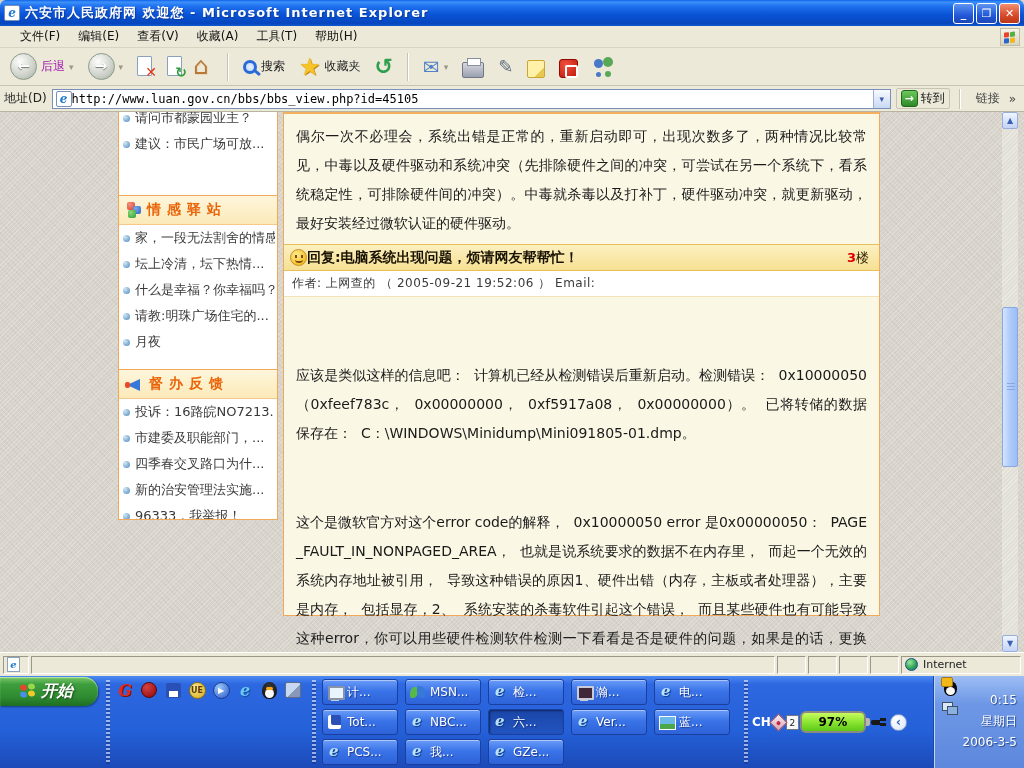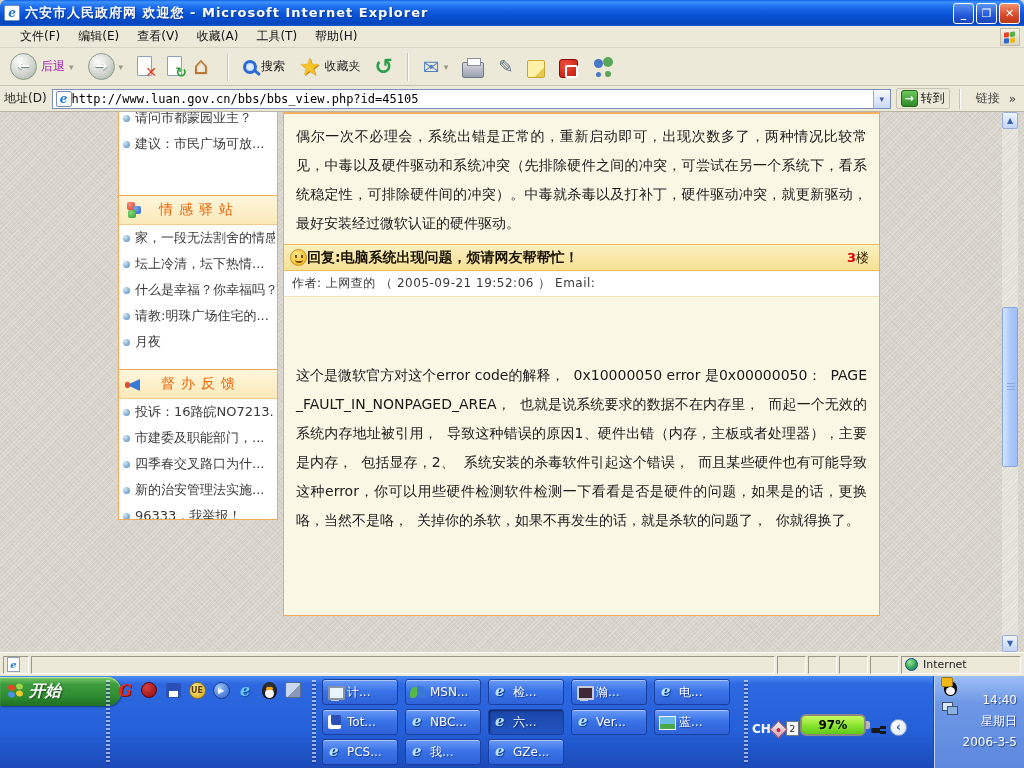--- a/index.html
+++ b/index.html
@@ -89,21 +89,21 @@
   .sidebar { position:absolute; left:118px; top:0; width:160px; height:408px; background:#fff;
     border:1px solid #F0A85A; border-top:none; overflow:hidden; }
   .sb-item { display:flex; align-items:center; gap:5px; padding:4px 2px 4px 4px; }
   .sb-item:first-child { margin-top:-7px; }
   .bullet { width:7px; height:7px; border-radius:50%; flex:0 0 auto;
     background:radial-gradient(circle at 30% 30%,#CFE8F4,#4E86BE); }
   .sb-text { font-size:13px; color:#3A3A3A; white-space:nowrap; overflow:hidden; }
   .sb-gap1 { height:38px; }
   .sb-header { height:30px; border-top:1px solid #F0A85A; border-bottom:1px solid #F5C98C;
     background:linear-gradient(180deg,#FEF6DC,#FBE9B8); display:flex; align-items:center; padding-left:6px; }
-  .sb-title { font-size:14px; font-weight:normal; color:#E8650A; letter-spacing:6px; margin-left:16px; }
+  .sb-title { font-size:14px; font-weight:bold; color:#E8650A; letter-spacing:6px; margin-left:4px; }
   .cubes { position:relative; width:18px; height:17px; }
   .cubes i { position:absolute; width:8px; height:8px; border-radius:2px; }
   .cubes i:nth-child(1){ left:2px; top:0; background:radial-gradient(circle at 35% 30%,#F29080,#D8402A);}
   .cubes i:nth-child(2){ left:8px; top:4px; background:radial-gradient(circle at 35% 30%,#7AA8E8,#2A62C8);}
   .cubes i:nth-child(3){ left:3px; top:8px; background:radial-gradient(circle at 35% 30%,#8AD87A,#2E9E30);}
   .megaphone { position:relative; width:20px; height:17px; }
   .megaphone:before { content:""; position:absolute; left:2px; top:3px; width:0; height:0;
     border-right:13px solid #3878D8; border-top:6px solid transparent; border-bottom:6px solid transparent; }
   .megaphone:after { content:""; position:absolute; left:0; top:6px; width:5px; height:6px; background:#E84A2A; border-radius:2px; }
   .sb-gap2 { height:14px; }
@@ -148,23 +148,23 @@
   .st-doc { width:13px; height:15px; background:#fff; border:1px solid #8AA0C0; color:#1E78D0;
     font:bold italic 10px "DejaVu Serif",serif; text-align:center; line-height:13px; }
   .st-zone { width:120px; gap:5px; }
   .globe { width:13px; height:13px; border-radius:50%; background:radial-gradient(circle at 35% 30%,#9AE89A,#2E9E4F 60%,#1A6AB8);
     border:1px solid #14508A; }
   .st-zone-text { font-size:11px; color:#222; }
 
   
   .taskbar { position:absolute; left:0; top:676px; width:1024px; height:92px;
     background:linear-gradient(180deg,#4A8AF4 0%,#2E68E0 9%,#2460D8 60%,#1C4AB8 100%); }
-  .start-btn { position:absolute; left:0; top:1px; width:121px; height:29px; border-radius:0 14px 14px 0;
+  .start-btn { position:absolute; left:0; top:1px; width:98px; height:29px; border-radius:0 14px 14px 0;
     background:linear-gradient(180deg,#7CC96A 0%,#3E9E3E 25%,#2E8A30 70%,#1E6E22 100%);
-    box-shadow:inset 0 1px 1px #B8E8A8, 1px 1px 2px rgba(0,0,0,.4); display:flex; align-items:center; padding-left:8px; gap:5px; }
+    box-shadow:inset 0 1px 1px #B8E8A8, 1px 1px 2px rgba(0,0,0,.4); display:flex; align-items:center; padding-left:20px; gap:5px; }
   .start-flag { width:16px; height:15px; display:grid; grid-template-columns:7px 7px; grid-template-rows:6px 6px; gap:1px; transform:skewY(-8deg); }
   .start-flag i { border-radius:2px 4px; }
   .start-flag i:nth-child(1){background:#E8442A;} .start-flag i:nth-child(2){background:#9AD84A;}
   .start-flag i:nth-child(3){background:#4A90E8;} .start-flag i:nth-child(4){background:#F2CA28;}
   .start-label { color:#fff; font-size:16px; font-weight:bold; font-style:italic; text-shadow:1px 1px 2px #1A4A1A; }
   .tb-dots { position:absolute; top:4px; bottom:4px; width:4px;
     background:repeating-linear-gradient(180deg,rgba(255,255,255,.55) 0 2px,rgba(20,50,140,.5) 2px 4px); }
   .dots-ql { left:106px; } .dots-grid { left:312px; } .dots-tray { left:744px; }
   .quick-launch { position:absolute; left:116px; top:5px; display:flex; gap:6px; align-items:center; }
   .ql-icon { width:18px; height:18px; display:flex; align-items:center; justify-content:center; font-size:12px; font-weight:bold; }
@@ -196,21 +196,21 @@
     background:#E8F4FE; border:2px solid #8A94A8; border-radius:1px; }
   .tbicon[data-icon="app-window-icon"]:after { background:#402838; border-color:#C8CCD8; }
   .tbicon[data-icon="computer-icon"]:before, .tbicon[data-icon="app-window-icon"]:before { content:""; position:absolute; left:4px; bottom:-1px; width:8px; height:2px; background:#C8CCD8; }
   .tbicon[data-icon="msn-icon"]:before { content:""; position:absolute; left:0; top:2px; width:8px; height:11px; background:#58B848; border-radius:60% 20% 60% 20%; }
   .tbicon[data-icon="msn-icon"]:after { content:""; position:absolute; left:7px; top:1px; width:8px; height:12px; background:#3A78D8; border-radius:20% 60% 20% 60%; }
   .tbicon[data-icon="floppy-icon"]:after { content:""; position:absolute; left:1px; top:0; width:13px; height:14px; background:#2A50B8; border-radius:2px;
     box-shadow:inset 3px -4px 0 #fff; }
   .tbicon[data-icon="picture-icon"]:after { content:""; position:absolute; left:0; top:1px; width:15px; height:12px; border:1px solid #fff;
     background:linear-gradient(180deg,#6AB8E8 55%,#4AA848 55%); }
 
-  .tray-items { position:absolute; left:752px; top:32px; height:28px; display:flex; align-items:flex-end; gap:1px; }
+  .tray-items { position:absolute; left:752px; top:32px; height:28px; display:flex; align-items:center; gap:1px; }
   .tray-lang { color:#fff; font-size:12px; font-weight:bold; }
   .tray-diamond { width:13px; height:13px; transform:rotate(45deg); background:linear-gradient(135deg,#F8F0F0,#D8A0B0); border:1px solid #A86070; position:relative; }
   .tray-diamond:after { content:""; position:absolute; left:4px; top:4px; width:4px; height:4px; background:#C02848; border-radius:50%; }
   .tray-kbd { width:13px; height:15px; background:#F8F8F8; border:1px solid #707888; color:#222; font-size:9px; text-align:center; line-height:14px; }
   .battery { width:66px; height:22px; background:linear-gradient(180deg,#C8FA60,#8CE632 50%,#5EC818); border:2px solid #8A8A80; border-radius:6px;
     color:#000; font-size:12px; font-weight:bold; text-align:center; line-height:18px; position:relative; }
   .battery:after { content:""; position:absolute; right:-6px; top:5px; width:4px; height:8px; background:#B8B8B0; border-radius:0 2px 2px 0; }
   .plug { width:16px; height:12px; position:relative; margin-left:4px; }
   .plug:before { content:""; position:absolute; left:0; top:4px; width:9px; height:5px; background:#181818; border-radius:2px 0 0 2px; }
   .plug:after { content:""; position:absolute; left:9px; top:2px; width:6px; height:3px; background:#181818; box-shadow:0 5px 0 #181818; }
@@ -404,20 +404,21 @@
       <div class="reply-band">
         <span class="smiley"></span>
         <span class="reply-title">回复:电脑系统出现问题，烦请网友帮帮忙！</span>
         <span class="floor-num">3</span>
           <span class="floor-suffix">楼</span>
       </div>
       <div class="author-row">
         <span class="author-text">作者: 上网查的 （ 2005-09-21 19:52:06 ） Email:</span>
       </div>
       <div class="reply-body">
+        <p>应该是类似这样的信息吧：  计算机已经从检测错误后重新启动。检测错误：  0x10000050（0xfeef783c，  0x00000000，  0xf5917a08，  0x00000000）。  已将转储的数据保存在：  C：\WINDOWS\Minidump\Mini091805-01.dmp。</p>
         <p>这个是微软官方对这个error code的解释，  0x10000050 error 是0x00000050：  PAGE_FAULT_IN_NONPAGED_AREA，  也就是说系统要求的数据不在内存里，  而起一个无效的系统内存地址被引用，  导致这种错误的原因1、硬件出错（内存，主板或者处理器），主要是内存，  包括显存，2、  系统安装的杀毒软件引起这个错误，  而且某些硬件也有可能导致这种error，你可以用些硬件检测软件检测一下看看是否是硬件的问题，如果是的话，更换咯，当然不是咯，  关掉你的杀软，如果不再发生的话，就是杀软的问题了，  你就得换了。</p>
       </div>
 
     </div>
 
     <div class="scrollbar">
       <div class="sc-btn sc-up">▲</div>
       <div class="sc-thumb"></div>
       <div class="sc-btn sc-down">▼</div>
     </div>
@@ -542,20 +543,20 @@
       <span class="tray-kbd">2</span>
       <span class="battery">97%</span>
       <span class="plug"></span>
       <span class="tray-chevron">‹</span>
     </div>
 
     <div class="clock-panel">
       <span class="tray-qq"></span>
       <span class="tray-net"></span>
       <div class="clock-text">
-        <div>14:40</div>
+        <div>0:15</div>
         <div>星期日</div>
         <div>2006-3-5</div>
       </div>
     </div>
   </div>
 
 </div>
 
 </body></html>

